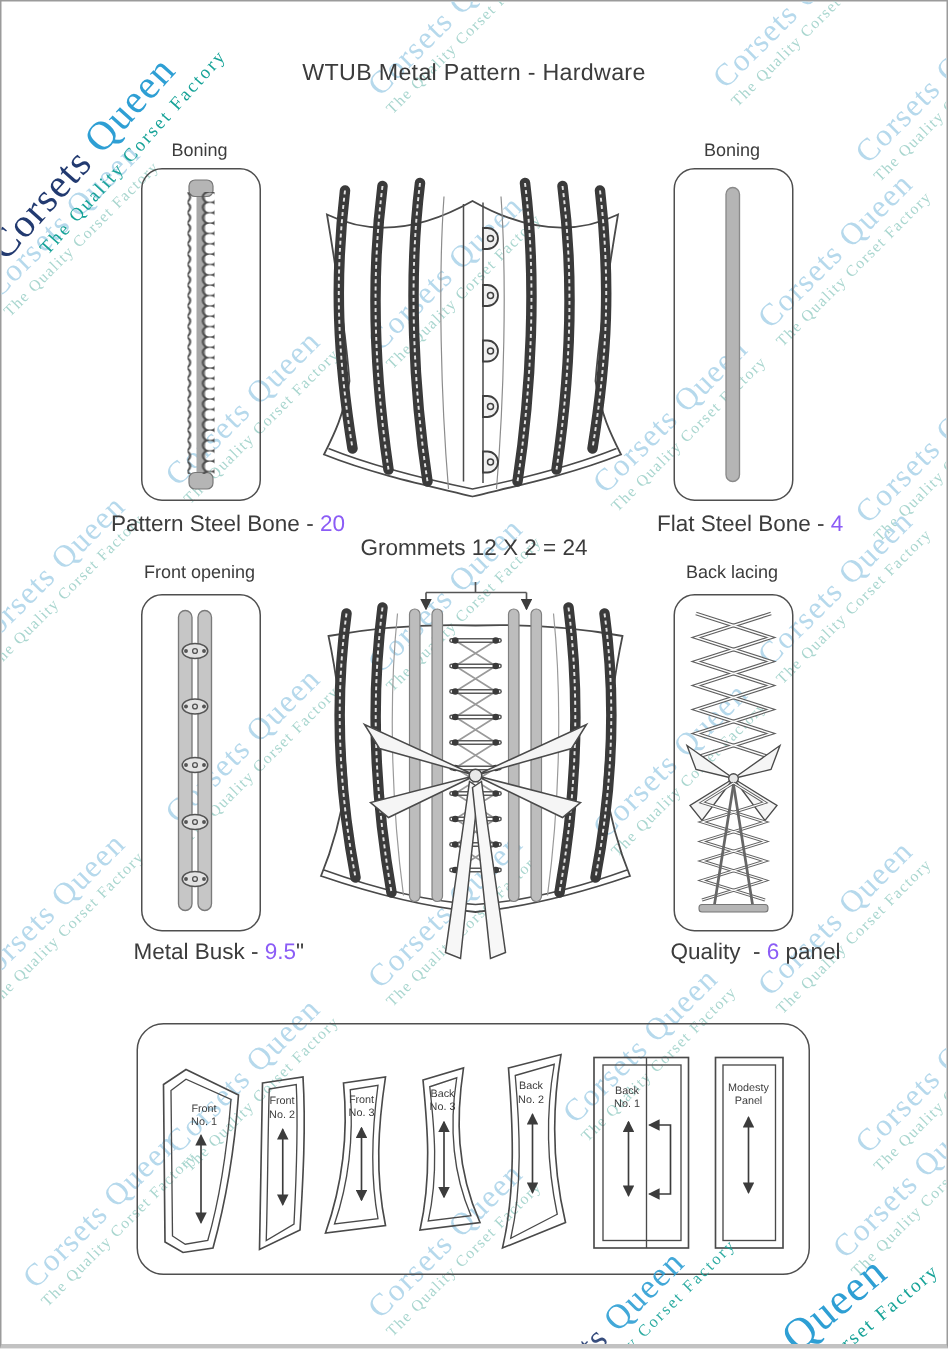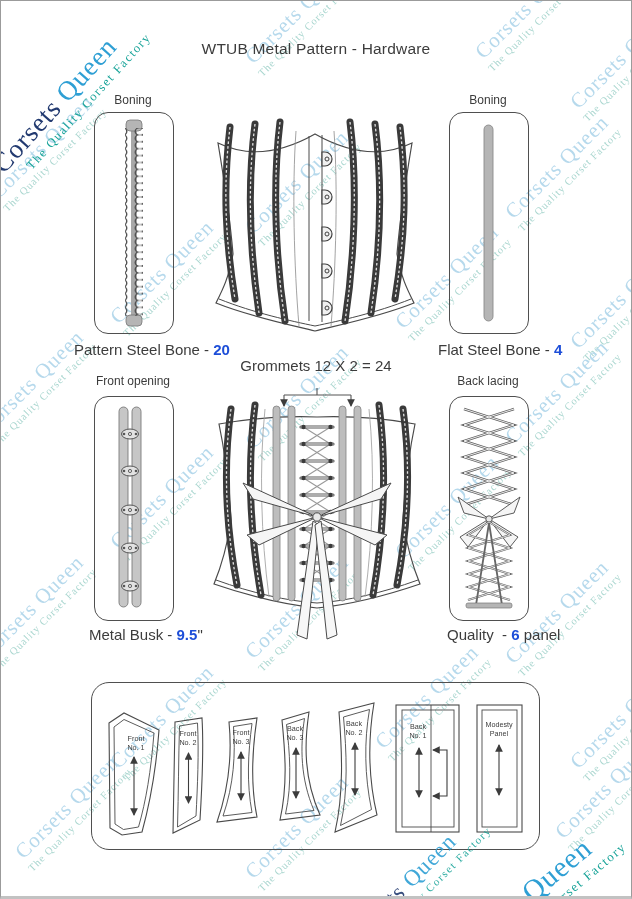--- a/index.html
+++ b/index.html
@@ -7,21 +7,21 @@
     position:relative;width:632px;height:899px;margin:0 auto;
     background:#ffffff;box-sizing:border-box;
     border:1px solid #9b9b9b;border-bottom:3px solid #c2c2c2;
     overflow:hidden;
     font-family:"Liberation Sans",sans-serif;color:#3c3c3c;
   }
   .abs{position:absolute}
   .title{left:0;right:0;top:39px;text-align:center;font-size:15.5px;letter-spacing:.2px}
   .heading{font-size:12px;transform:translateX(-50%);white-space:nowrap}
   .caption{font-size:15px;white-space:pre}
-  .caption .val{color:#1d4ed8;font-weight:bold}
+  .caption .val{color:#8b5cf6;font-weight:normal}
   .centered{left:0;right:0;text-align:center}
   .box{position:absolute;border:1.4px solid #4f4f4f;border-radius:14px;background:transparent}
   .box svg{display:block;width:100%;height:100%}
   
   #wm-layer{position:absolute;inset:0;z-index:0;pointer-events:none}
   .wm-tile{position:absolute;transform:translate(-50%,-50%) rotate(-45deg);text-align:center;white-space:nowrap}
   .wm-brand{display:block;font-family:"Liberation Serif",serif;font-size:21px;color:#b6d9ec;letter-spacing:1px}
   .wm-tag{display:block;font-family:"Liberation Serif",serif;font-size:10.5px;color:#a9d6cf;letter-spacing:1px}
   
   .logo{position:absolute;white-space:nowrap;font-family:"Liberation Serif",serif;z-index:3;pointer-events:none}

